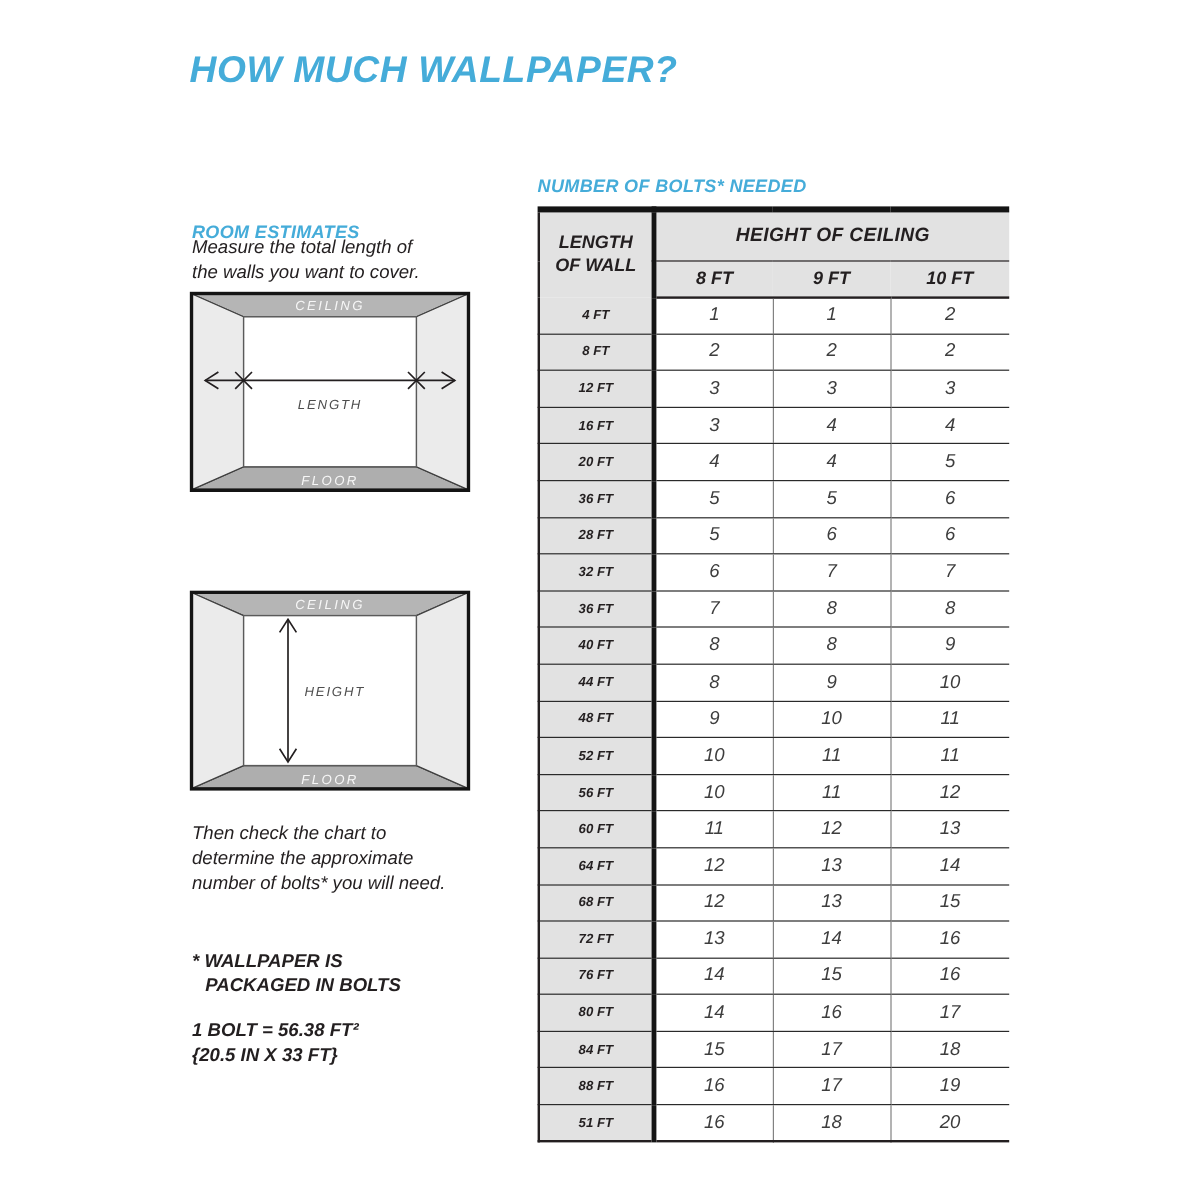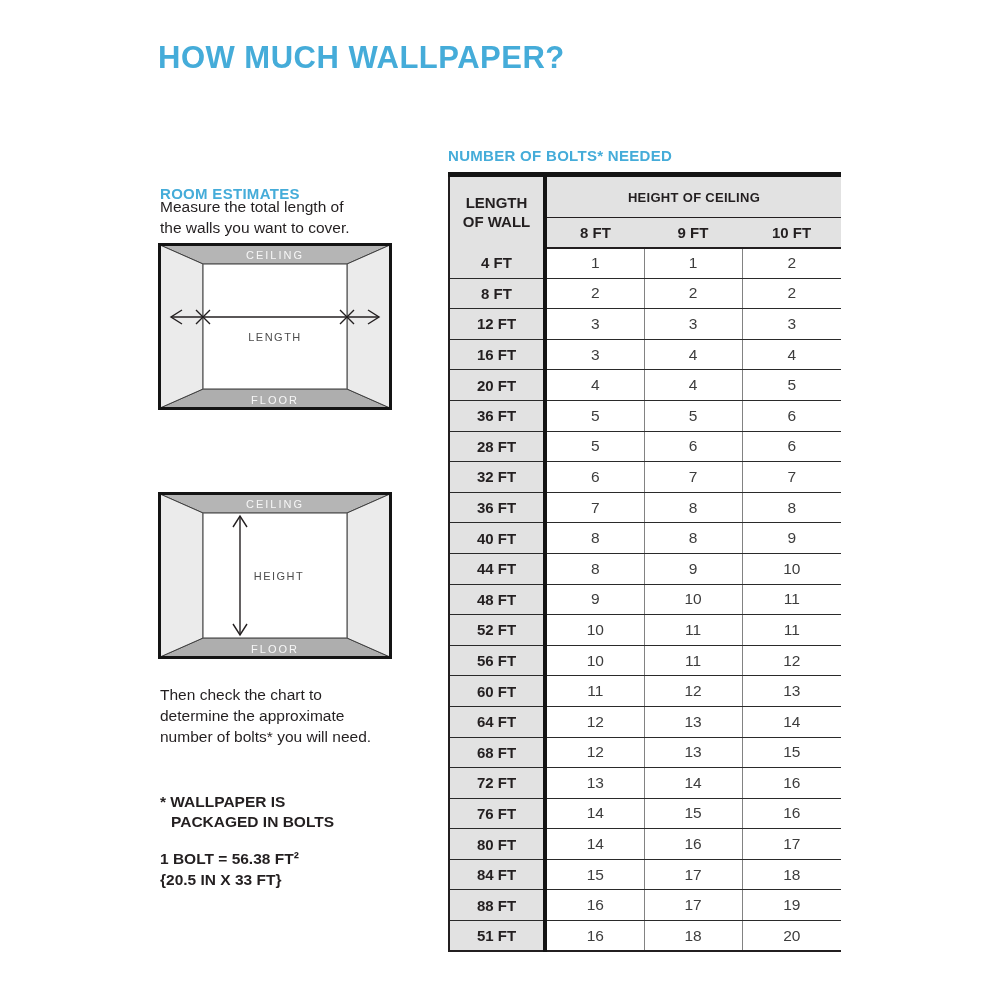--- a/index.html
+++ b/index.html
@@ -7,20 +7,21 @@
   body {
     font-family: "Liberation Sans", "DejaVu Sans", sans-serif;
     color: #231f20;
   }
   .page {
     position: relative;
     width: 864px;
     height: 1000px;
     background: #ffffff;
     overflow: hidden;
+    font-style: italic;
   }
   .page-title {
     position: absolute;
     left: 158px; top: 40px;
     font-size: 31px;
     font-weight: bold;
     letter-spacing: 0.5px;
     color: #45acd9;
   }
   .section-heading {
@@ -87,38 +88,38 @@
   .bolts-table .corner-cell {
     background: #e2e2e2;
     border-right: 4px solid #141414;
     font-size: 15px;
     font-weight: bold;
     line-height: 19px;
   }
   .bolts-table .group-header {
     background: #e2e2e2;
     border-bottom: 1.5px solid #231f20;
-    font-size: 13px;
+    font-size: 16px;
     font-weight: bold;
     height: 43px;
     letter-spacing: 0.3px;
   }
   .bolts-table .subhead th {
     background: #e2e2e2;
     border-bottom: 2px solid #231f20;
     font-size: 15px;
     font-weight: bold;
     height: 30px;
   }
   .bolts-table tbody tr { height: 30.6px; }
   .bolts-table tbody td { border-bottom: 1.6px solid #2a2a2a; }
   .bolts-table td.rowlabel {
     background: #e2e2e2;
     border-right: 4px solid #141414;
-    font-size: 15px;
+    font-size: 11px;
     font-weight: bold;
   }
   .bolts-table td.val {
     background: #ffffff;
     font-size: 15.5px;
     color: #3d3d3d;
   }
   .bolts-table td.val + td.val { border-left: 1px solid #828282; }
   
   .diagram text {

